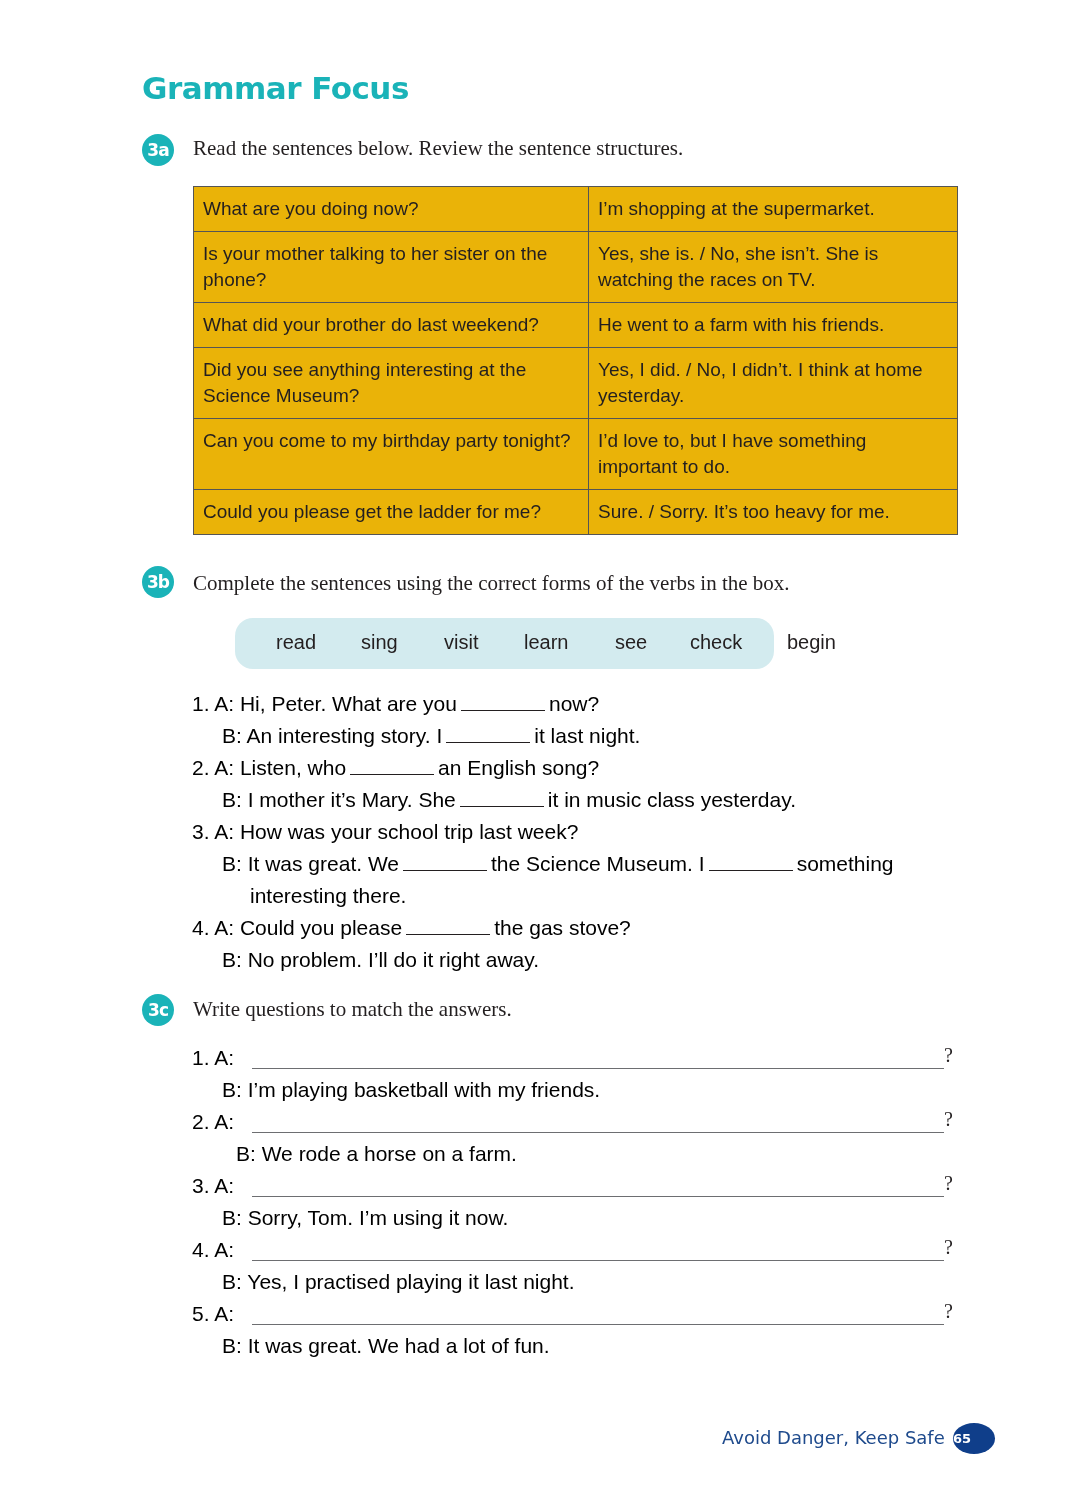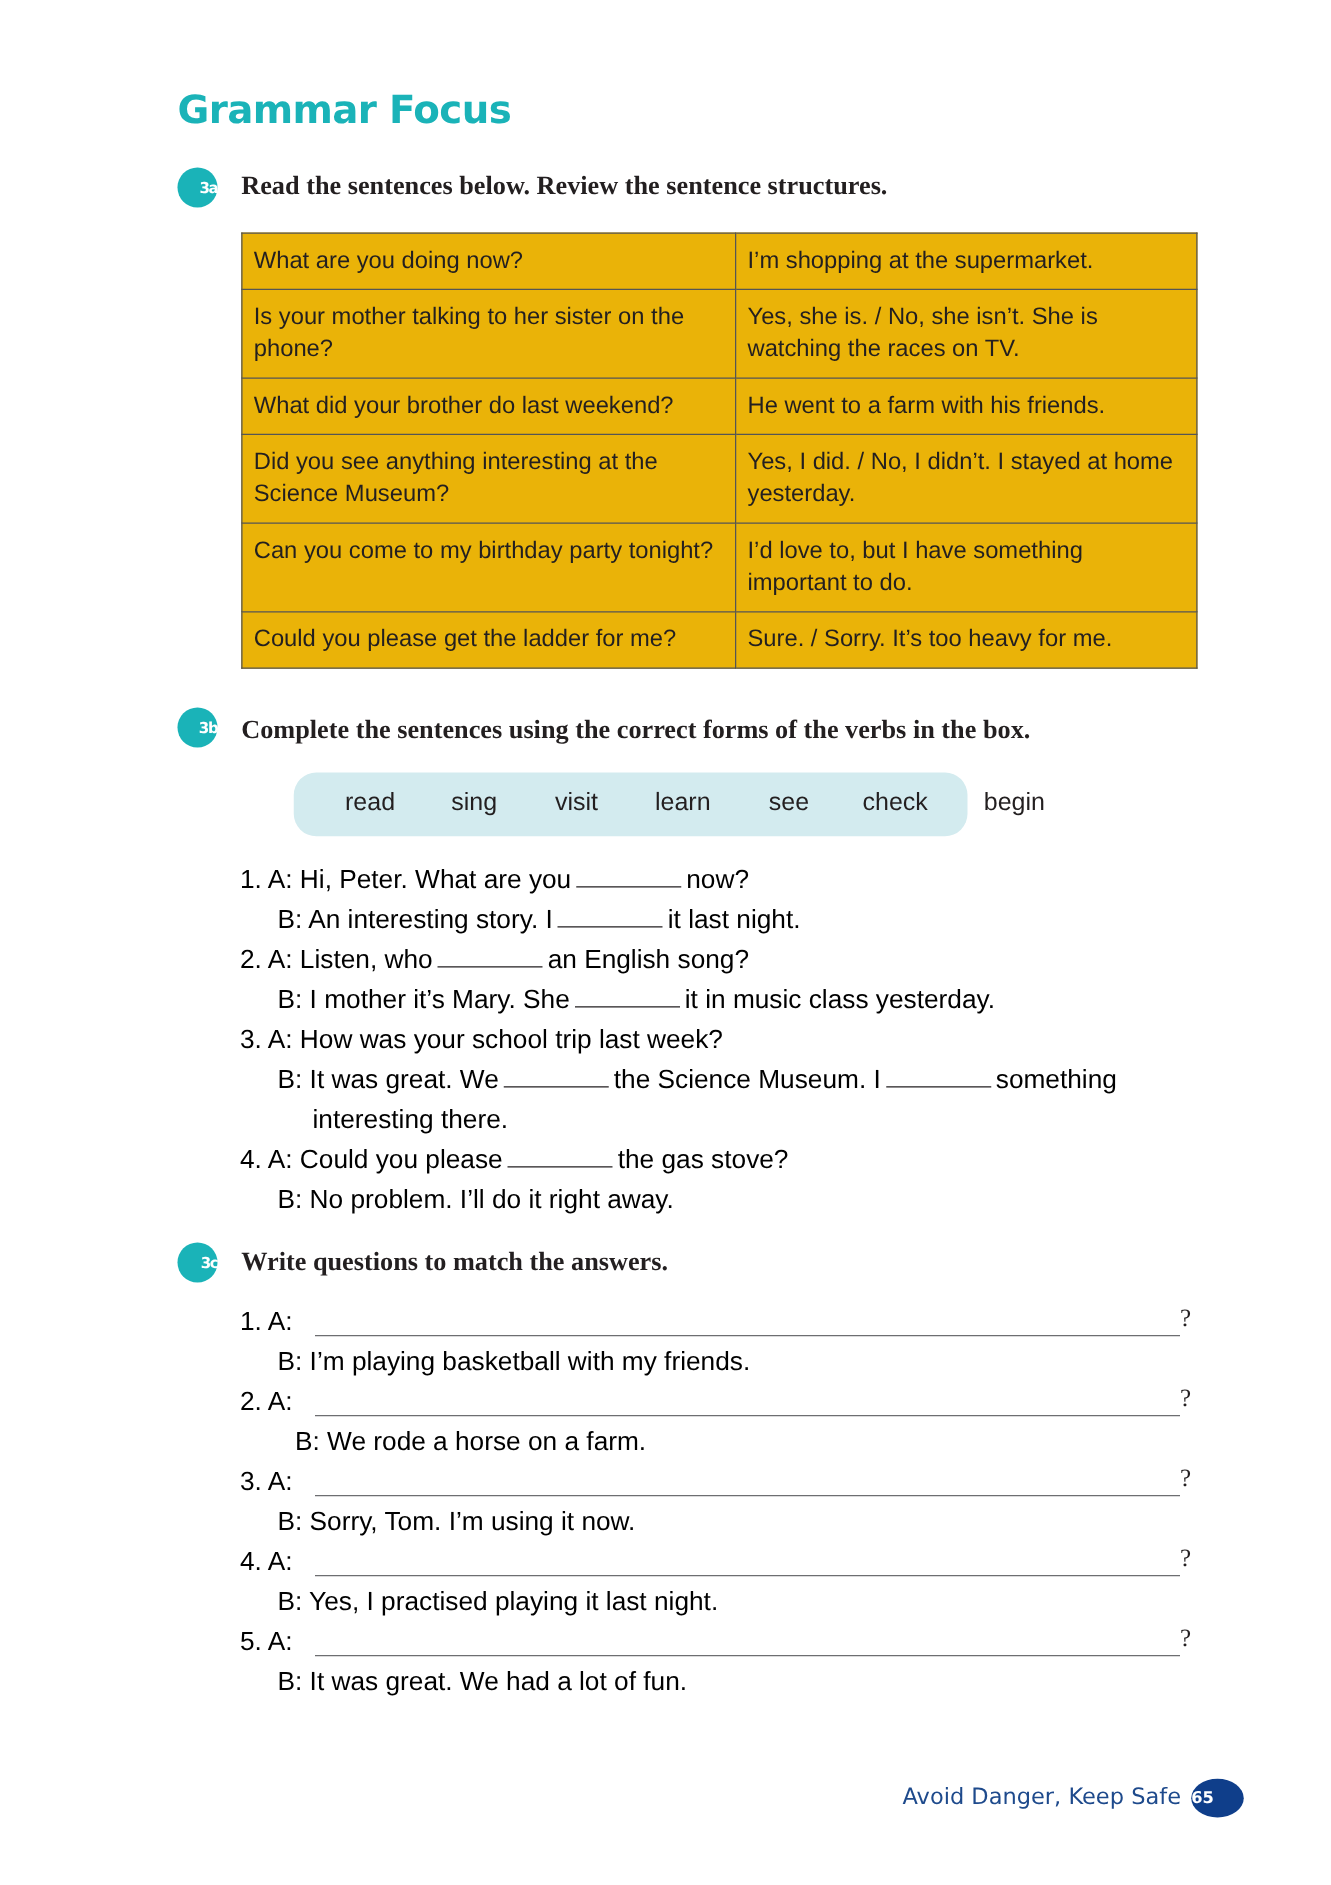--- a/index.html
+++ b/index.html
@@ -19,29 +19,29 @@
       letter-spacing: -0.5px;
     }
     .badge {
       position: absolute;
       width: 32px; height: 32px;
       border-radius: 50%;
       background: #1ab3b8;
       color: #fff;
       font-family: "DejaVu Sans", sans-serif;
       font-weight: bold;
-      font-size: 12px;
+      font-size: 17px;
       line-height: 32px;
-      text-align: right;
+      text-align: center;
       letter-spacing: -1px;
     }
     .instr {
       position: absolute;
       font-family: "Liberation Serif", serif;
-      font-weight: bold;
+      font-weight: normal;
       font-size: 21px;
       color: #231f20;
       white-space: nowrap;
     }
     table.grammar {
       position: absolute; left: 193px; top: 186px;
       width: 765px;
       border-collapse: collapse;
       background: #eab308;
       font-family: "Liberation Sans", sans-serif;
@@ -131,21 +131,21 @@
   <tr>
     <td class="q">Is your mother talking to her sister on the phone?</td>
     <td>Yes, she is. / No, she isn’t. She is watching the races on TV.</td>
   </tr>
   <tr>
     <td class="q">What did your brother do last weekend?</td>
     <td>He went to a farm with his friends.</td>
   </tr>
   <tr>
     <td class="q">Did you see anything interesting at the Science Museum?</td>
-    <td>Yes, I did. / No, I didn’t. I stayed at home yesterday.</td>
+    <td>Yes, I did. / No, I didn’t. I think at home yesterday.</td>
   </tr>
   <tr>
     <td class="q">Can you come to my birthday party tonight?</td>
     <td>I’d love to, but I have something important to do.</td>
   </tr>
   <tr>
     <td class="q">Could you please get the ladder for me?</td>
     <td>Sure. / Sorry. It’s too heavy for me.</td>
   </tr>
 </tbody>

